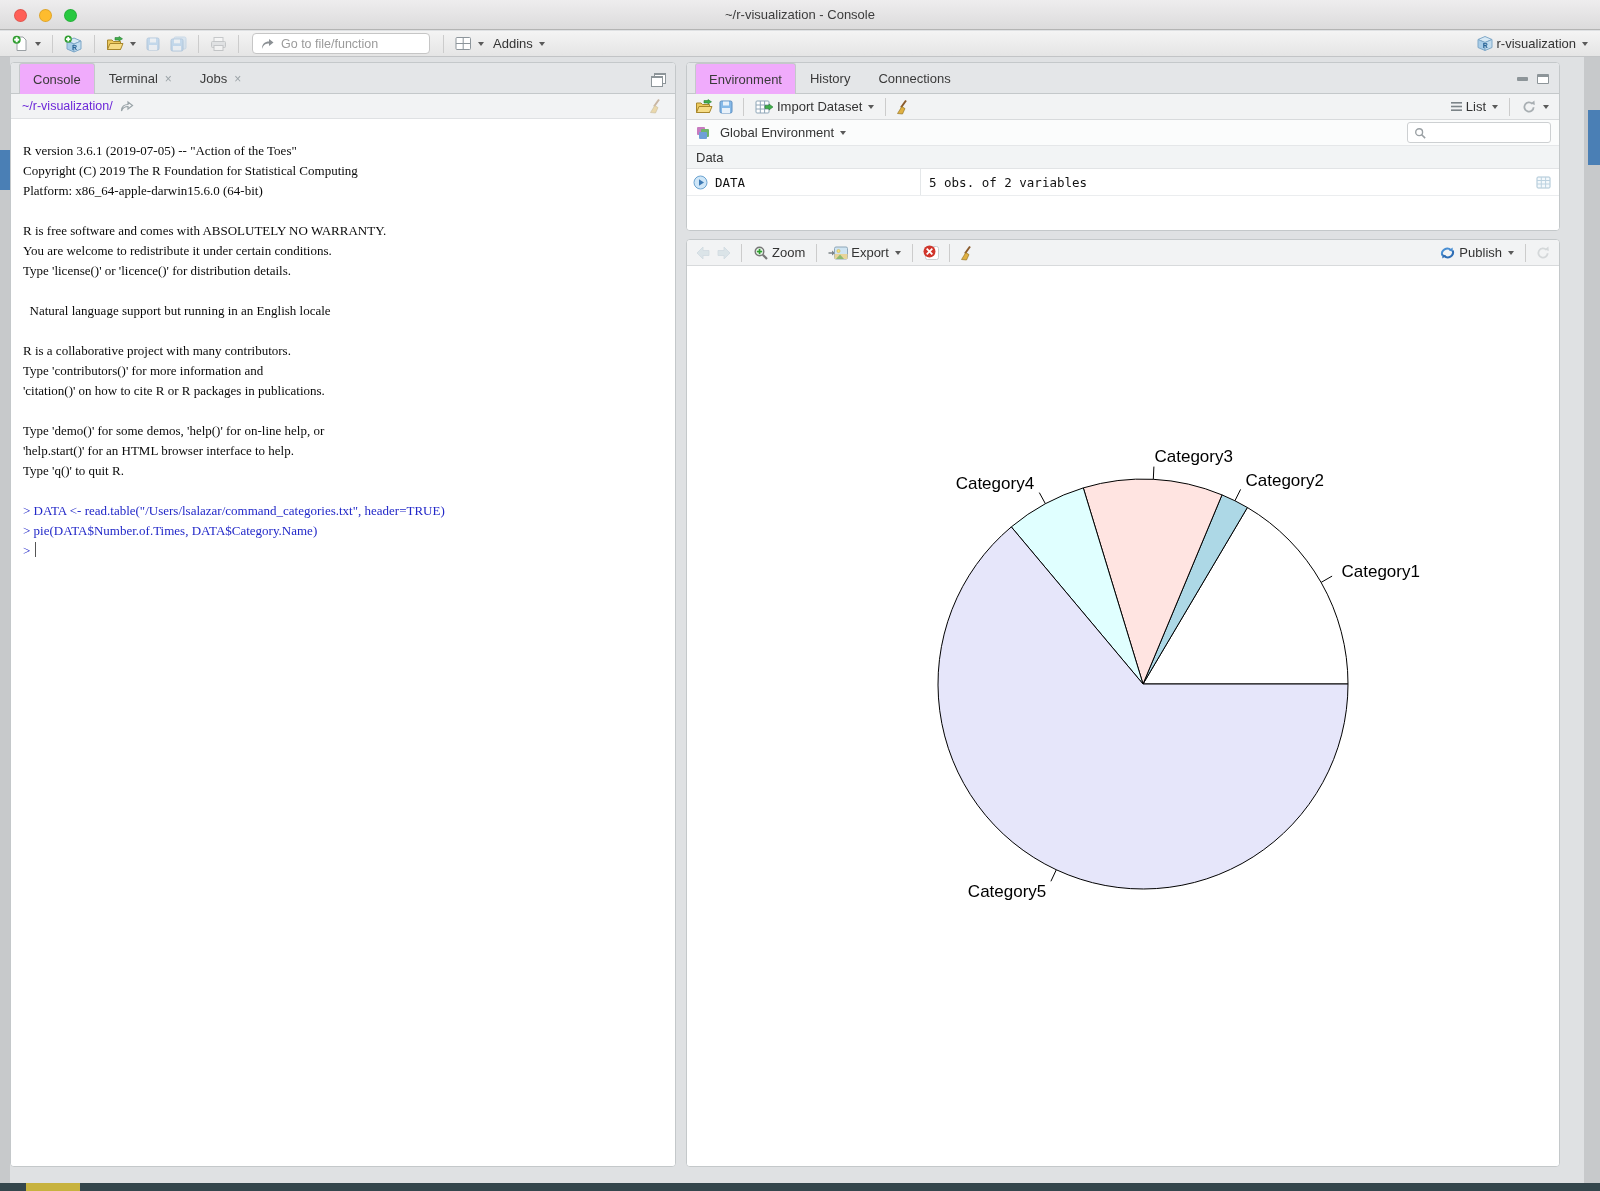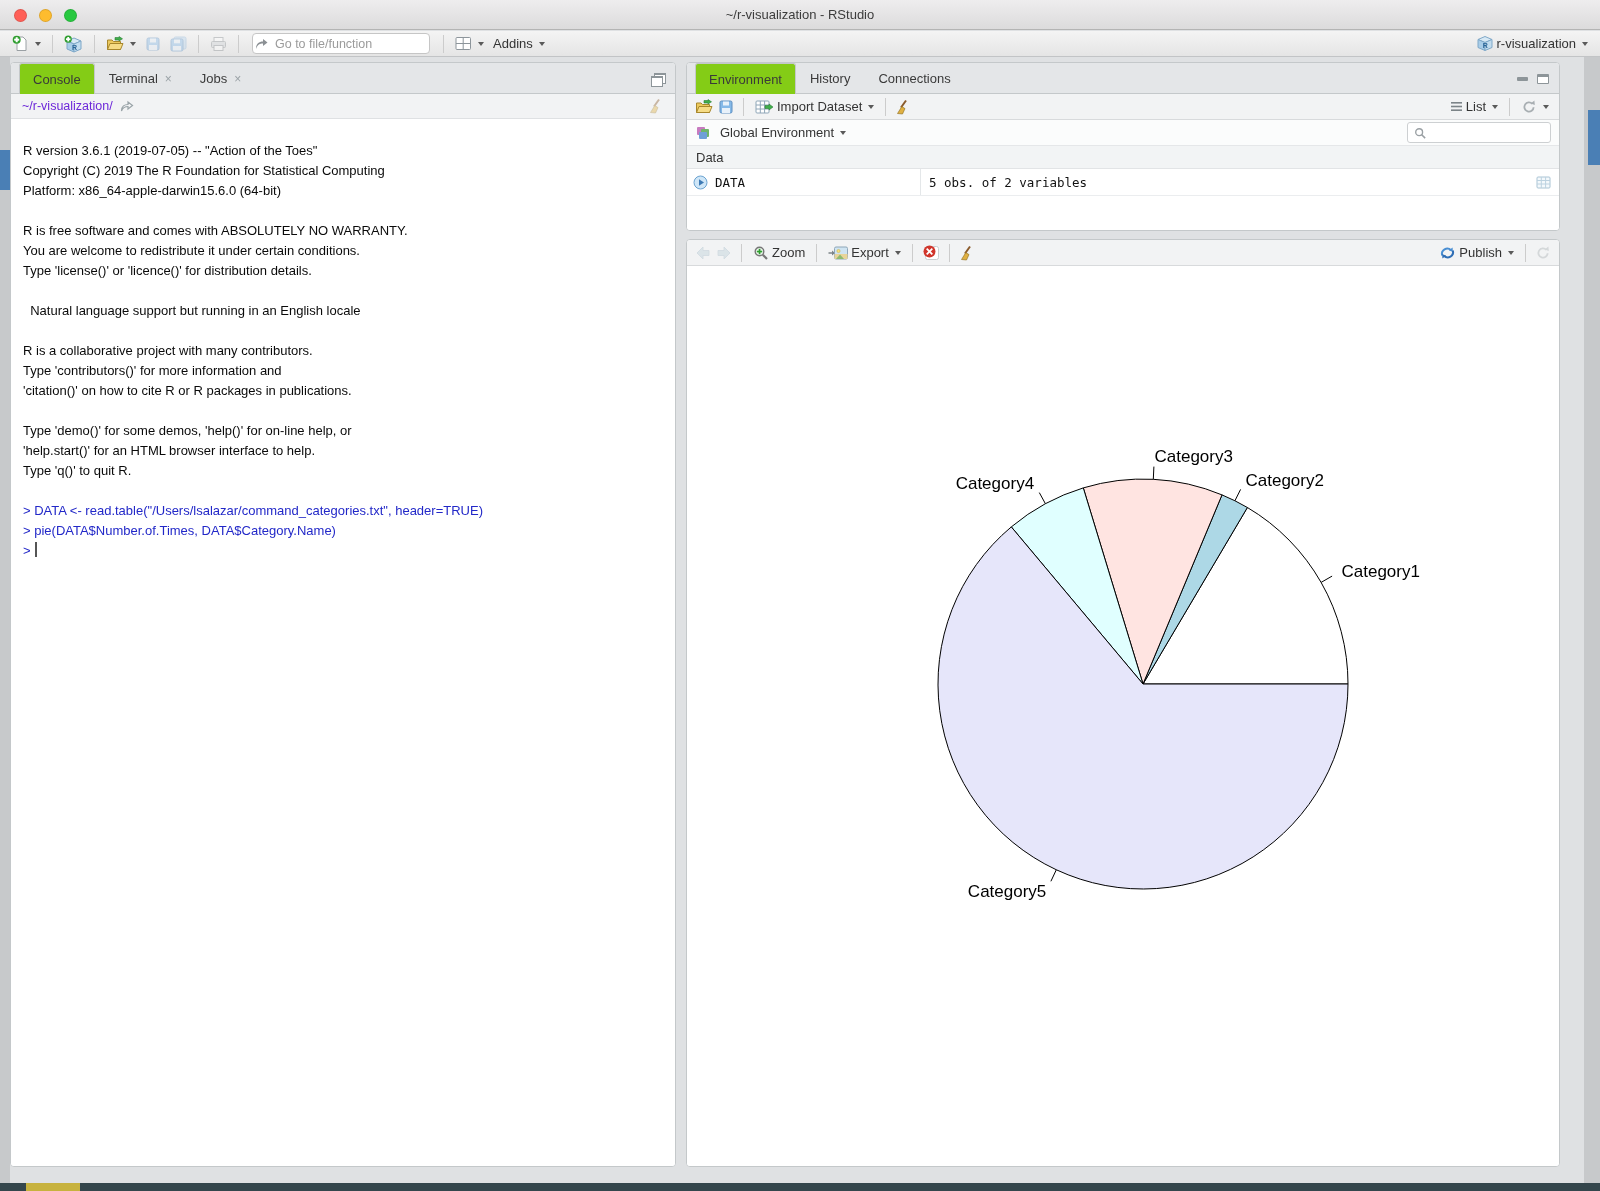--- a/index.html
+++ b/index.html
@@ -8,54 +8,54 @@
   
   .titlebar{position:absolute;left:0;top:0;width:1600px;height:30px;background:linear-gradient(#eeedee,#dcdbdc);border-bottom:1px solid #b4b4b4;display:flex;align-items:center;justify-content:center}
   .lights{position:absolute;left:14px;top:9px;display:flex;gap:12px}
   .light{width:13px;height:13px;border-radius:50%;border:1px solid rgba(0,0,0,.12)}
   .title{font-size:13px;color:#3c3c3c}
   .toolbar{position:absolute;left:0;top:31px;width:1600px;height:26px;background:linear-gradient(#f4f4f4,#e5e5e5);border-bottom:1px solid #c2c4c6;display:flex;align-items:center;padding:0 10px;gap:5px}
   .tb-sep{width:1px;height:18px;background:#cccccc;margin:0 4px}
   .tbtn{display:flex;align-items:center;gap:3px;padding:1px 2px;border-radius:3px}
   .disabled{opacity:.4}
   .caret{width:0;height:0;border-left:3.5px solid transparent;border-right:3.5px solid transparent;border-top:4px solid #5a5a5a;display:inline-block;margin-left:3px}
-  .goto{display:flex;align-items:center;gap:7px;background:#fff;border:1px solid #c6c6c6;border-radius:4px;height:21px;width:178px;padding:0 2px;margin:0 4px}
+  .goto{display:flex;align-items:center;gap:7px;background:#fff;border:1px solid #c6c6c6;border-radius:4px;height:21px;width:178px;padding:0 8px;margin:0 4px}
   .goto input{border:none;outline:none;width:130px;font-size:12.5px;color:#444;background:transparent;font-family:"Liberation Sans",sans-serif}
   .goto input::placeholder{color:#9b9b9b}
   .tb-label{font-size:13px;color:#333}
   .spacer{flex:1}
   
   .strip-left{position:absolute;left:0;top:57px;width:10px;height:1134px;background:#c7c9cb}
   .strip-left .bluebit{position:absolute;left:0;top:93px;width:10px;height:40px;background:#4a7fb5}
   .strip-right{position:absolute;left:1584px;top:57px;width:16px;height:1134px;background:#c7c9cb}
   .strip-right .bluebit{position:absolute;left:4px;top:53px;width:12px;height:55px;background:#4a7fb5}
   .dock-bar{position:absolute;left:0;top:1183px;width:1600px;height:8px;background:#34464c}
   .dock-bar .yellowbit{position:absolute;left:26px;top:0;width:54px;height:8px;background:#c7b23e}
   
   .panel{position:absolute;display:flex;flex-direction:column;background:#fff;border:1px solid #c4c8ca;border-radius:4px;overflow:hidden}
   #console-panel{left:10px;top:62px;width:666px;height:1105px}
   #env-panel{left:686px;top:62px;width:874px;height:169px}
   #plots-panel{left:686px;top:239px;width:874px;height:928px}
   .tabstrip{height:31px;background:#e4e6e8;border-bottom:1px solid #c4c8ca;display:flex;align-items:flex-end;padding-left:8px;position:relative;flex:none}
   .tab{height:30px;display:flex;align-items:center;padding:0 13px;font-size:13px;color:#3a3a3a;border:1px solid transparent;border-bottom:none;cursor:default}
-  .tab.active{background:#84cc16;border-color:#c4c8ca;height:31px;margin-bottom:-1px;border-radius:3px 3px 0 0}
+  .tab.active{background:#f0abfc;border-color:#c4c8ca;height:31px;margin-bottom:-1px;border-radius:3px 3px 0 0}
   .tab .x{color:#9aa2a6;font-size:12px;margin-left:7px}
   .strip-icons{position:absolute;right:10px;top:0;height:31px;display:flex;align-items:center;gap:9px}
   .min-ic{width:11px;height:4px;background:#8d9599;border-radius:1px}
   .max-ic{width:12px;height:10px;border:1px solid #8d9599;border-top:3px solid #8d9599;border-radius:1px;background:#fff}
   .dbl-ic{position:relative;width:14px;height:12px}
   .dbl-ic::before{content:"";position:absolute;left:3px;top:0;width:10px;height:8px;border:1px solid #8d9599;border-top:2.5px solid #8d9599;background:#fff}
   .dbl-ic::after{content:"";position:absolute;left:0;top:3px;width:10px;height:8px;border:1px solid #8d9599;border-top:2.5px solid #8d9599;background:#fff}
   .ptoolbar{height:26px;background:#f2f3f4;border-bottom:1px solid #d8dadc;display:flex;align-items:center;padding:0 8px;gap:5px;flex:none}
   .ptool-label{font-size:13px;color:#333}
   
   .pathbar{height:25px;background:#f2f3f4;border-bottom:1px solid #dfe1e3;display:flex;align-items:center;padding:0 11px;gap:7px;flex:none}
   .path-text{font-size:12.5px;color:#6d28d9}
   .console-body{flex:1;background:#fff;overflow:hidden}
-  .console-text{padding:22px 12px 0 12px;font-family:Liberation Sans, sans-serif;font-size:13px;line-height:20px;color:#0a0a0a;white-space:pre}
+  .console-text{padding:22px 12px 0 12px;font-family:Liberation Serif, serif;font-size:13px;line-height:20px;color:#0a0a0a;white-space:pre}
   .cmd{color:#2228c8}
   .cursor{display:inline-block;width:1.5px;height:15px;background:#555;vertical-align:-2px;margin-left:1px}
   
   .envrow{height:26px;background:#fbfcfc;border-bottom:1px solid #e5e7e9;display:flex;align-items:center;padding:0 8px;gap:6px;flex:none}
   .sec-head{height:23px;background:#f2f4f5;border-bottom:1px solid #e2e4e6;display:flex;align-items:center;padding:0 9px;font-size:13px;color:#333;flex:none}
   .obj-row{height:27px;background:#fff;border-bottom:1px solid #ebedef;display:flex;align-items:center;flex:none}
   .obj-name-cell{width:234px;height:100%;display:flex;align-items:center;gap:7px;padding:0 6px;border-right:1px solid #e4e7e9}
   .obj-name{font-family:"DejaVu Sans Mono",monospace;font-size:12.5px;color:#111}
   .obj-val-cell{flex:1;display:flex;align-items:center;padding:0 8px}
   .obj-val{font-family:"DejaVu Sans Mono",monospace;font-size:12.5px;color:#111}
@@ -68,21 +68,21 @@
 </style>
 </head>
 <body>
 
 <div class="titlebar">
   <div class="lights">
     <div class="light" style="background:#ff5f57"></div>
     <div class="light" style="background:#febc2e"></div>
     <div class="light" style="background:#28c840"></div>
   </div>
-  <div class="title">~/r-visualization - RStudio</div>
+  <div class="title">~/r-visualization - Console</div>
 </div>
 
 <div class="toolbar">
   <span class="tbtn">
     <svg width="17" height="17" viewBox="0 0 17 17">
         <path d="M5 2 L11 2 L14 5 L14 15.5 L5 15.5 Z" fill="#fff" stroke="#9aa0a4"></path>
         <circle cx="4.7" cy="4.7" r="4" fill="#2f9e2f"></circle>
         <rect x="3.7" y="2.2" width="2" height="5" fill="#fff"></rect>
         <rect x="2.2" y="3.7" width="5" height="2" fill="#fff"></rect>
       </svg>

